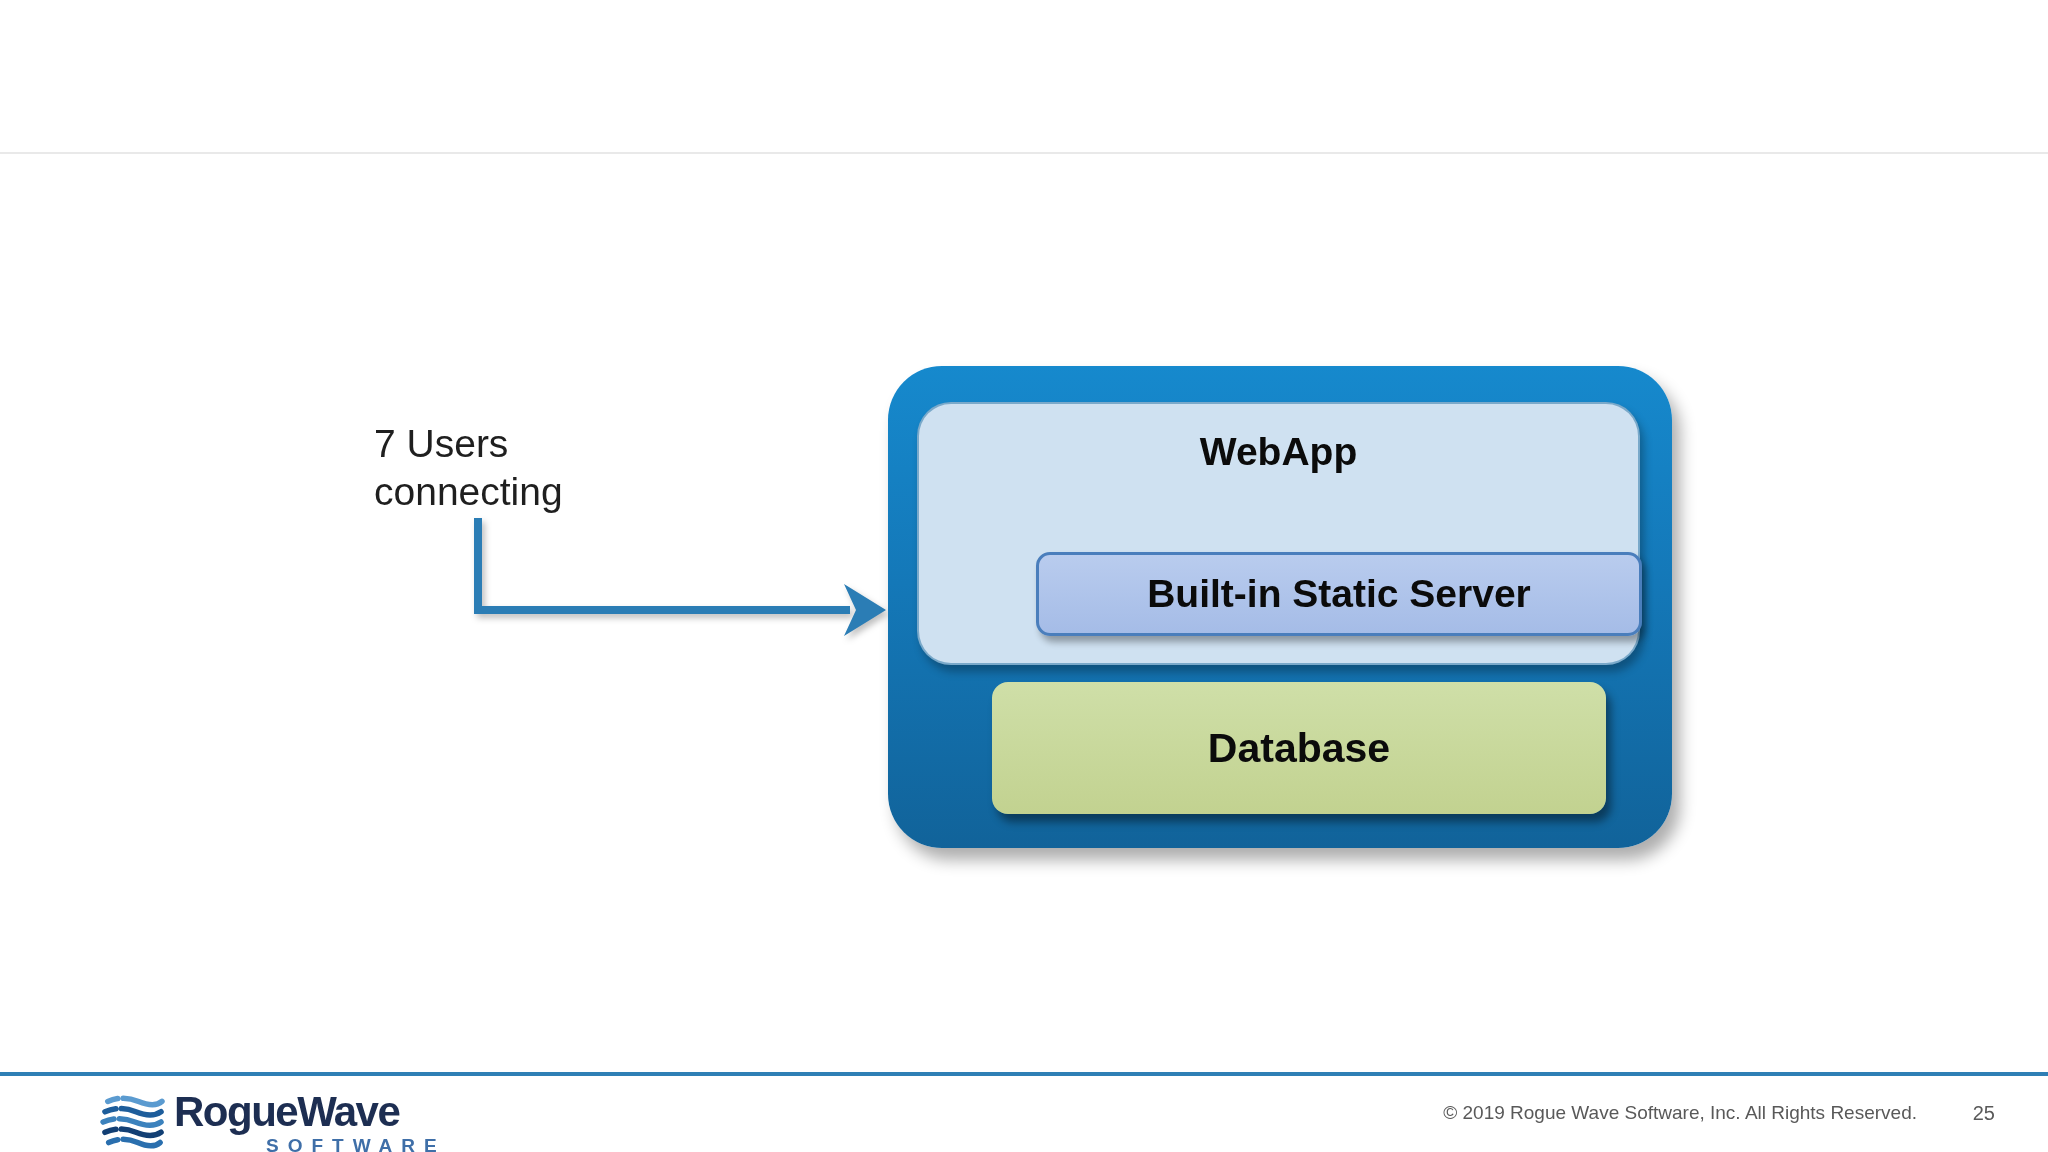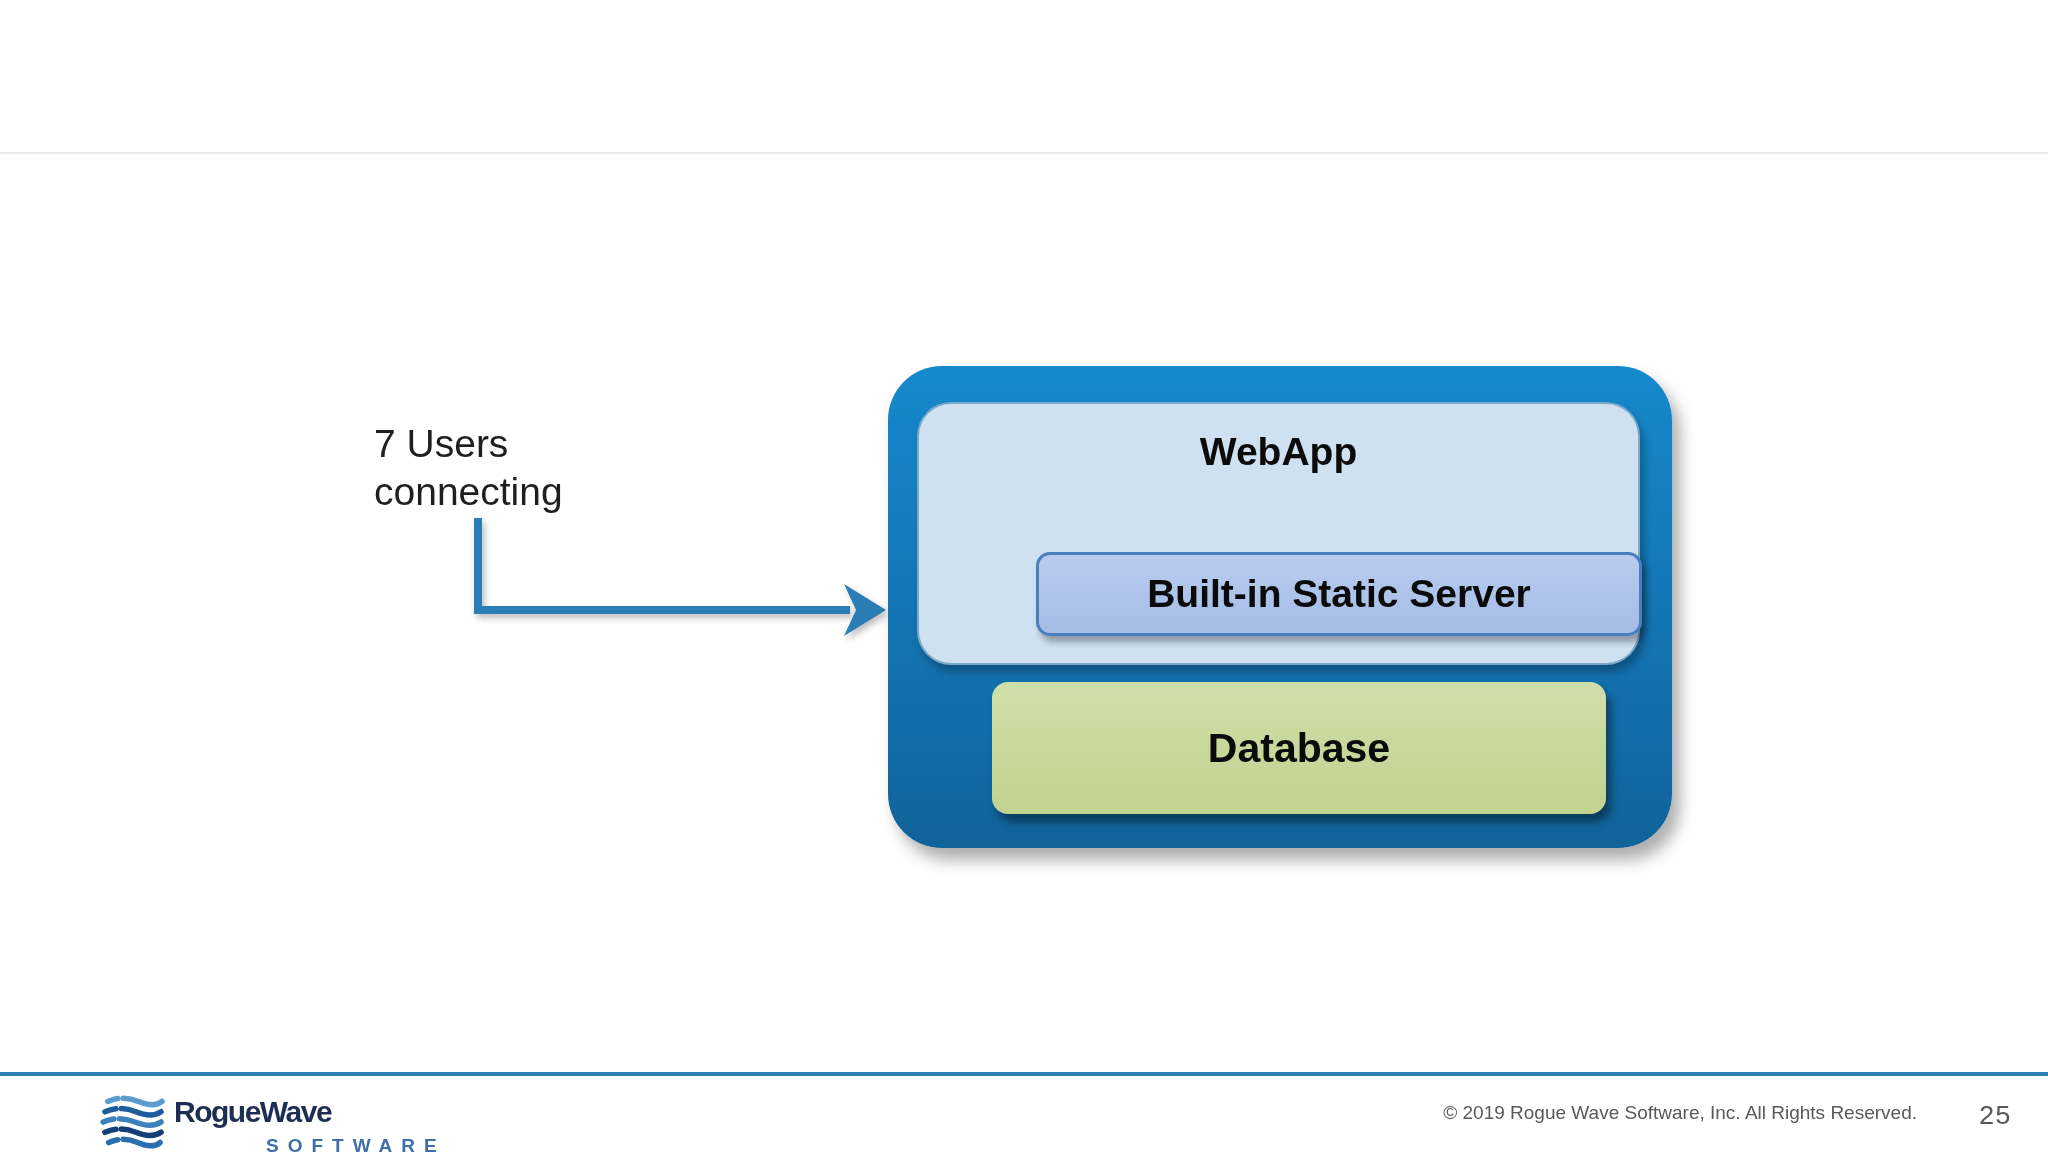--- a/index.html
+++ b/index.html
@@ -79,33 +79,33 @@
     position:absolute;left:0;top:1072px;width:2048px;height:4px;
     background:var(--accent-blue);
   }
   .footer-logo{
     position:absolute;left:100px;top:1090px;
     display:flex;align-items:flex-start;
   }
   .logo-wave{margin-top:4px;}
   .logo-textblock{margin-left:8px;}
   .logo-word{
-    font-size:30px;font-weight:700;letter-spacing:-1.5px;color:#1d2e52;line-height:44px;
+    font-size:42px;font-weight:700;letter-spacing:-1.5px;color:#1d2e52;line-height:44px;
   }
   .logo-sub{
     font-size:19px;font-weight:700;letter-spacing:9px;color:#3f6fa8;
     margin-left:92px;margin-top:1px;
   }
   .footer-copyright{
     position:absolute;top:1102px;right:131px;
     font-size:19px;color:var(--footer-gray);
   }
   .footer-page-number{
-    position:absolute;top:1102px;right:37px;
-    font-size:27px;color:var(--footer-gray);font-family:Liberation Mono, monospace;
+    position:absolute;top:1102px;right:53px;
+    font-size:20px;color:var(--footer-gray);
   }
 </style>
 </head>
 <body>
 
 <div class="slide">
 
   <div class="title-divider"></div>
 
   <div class="annotation">

